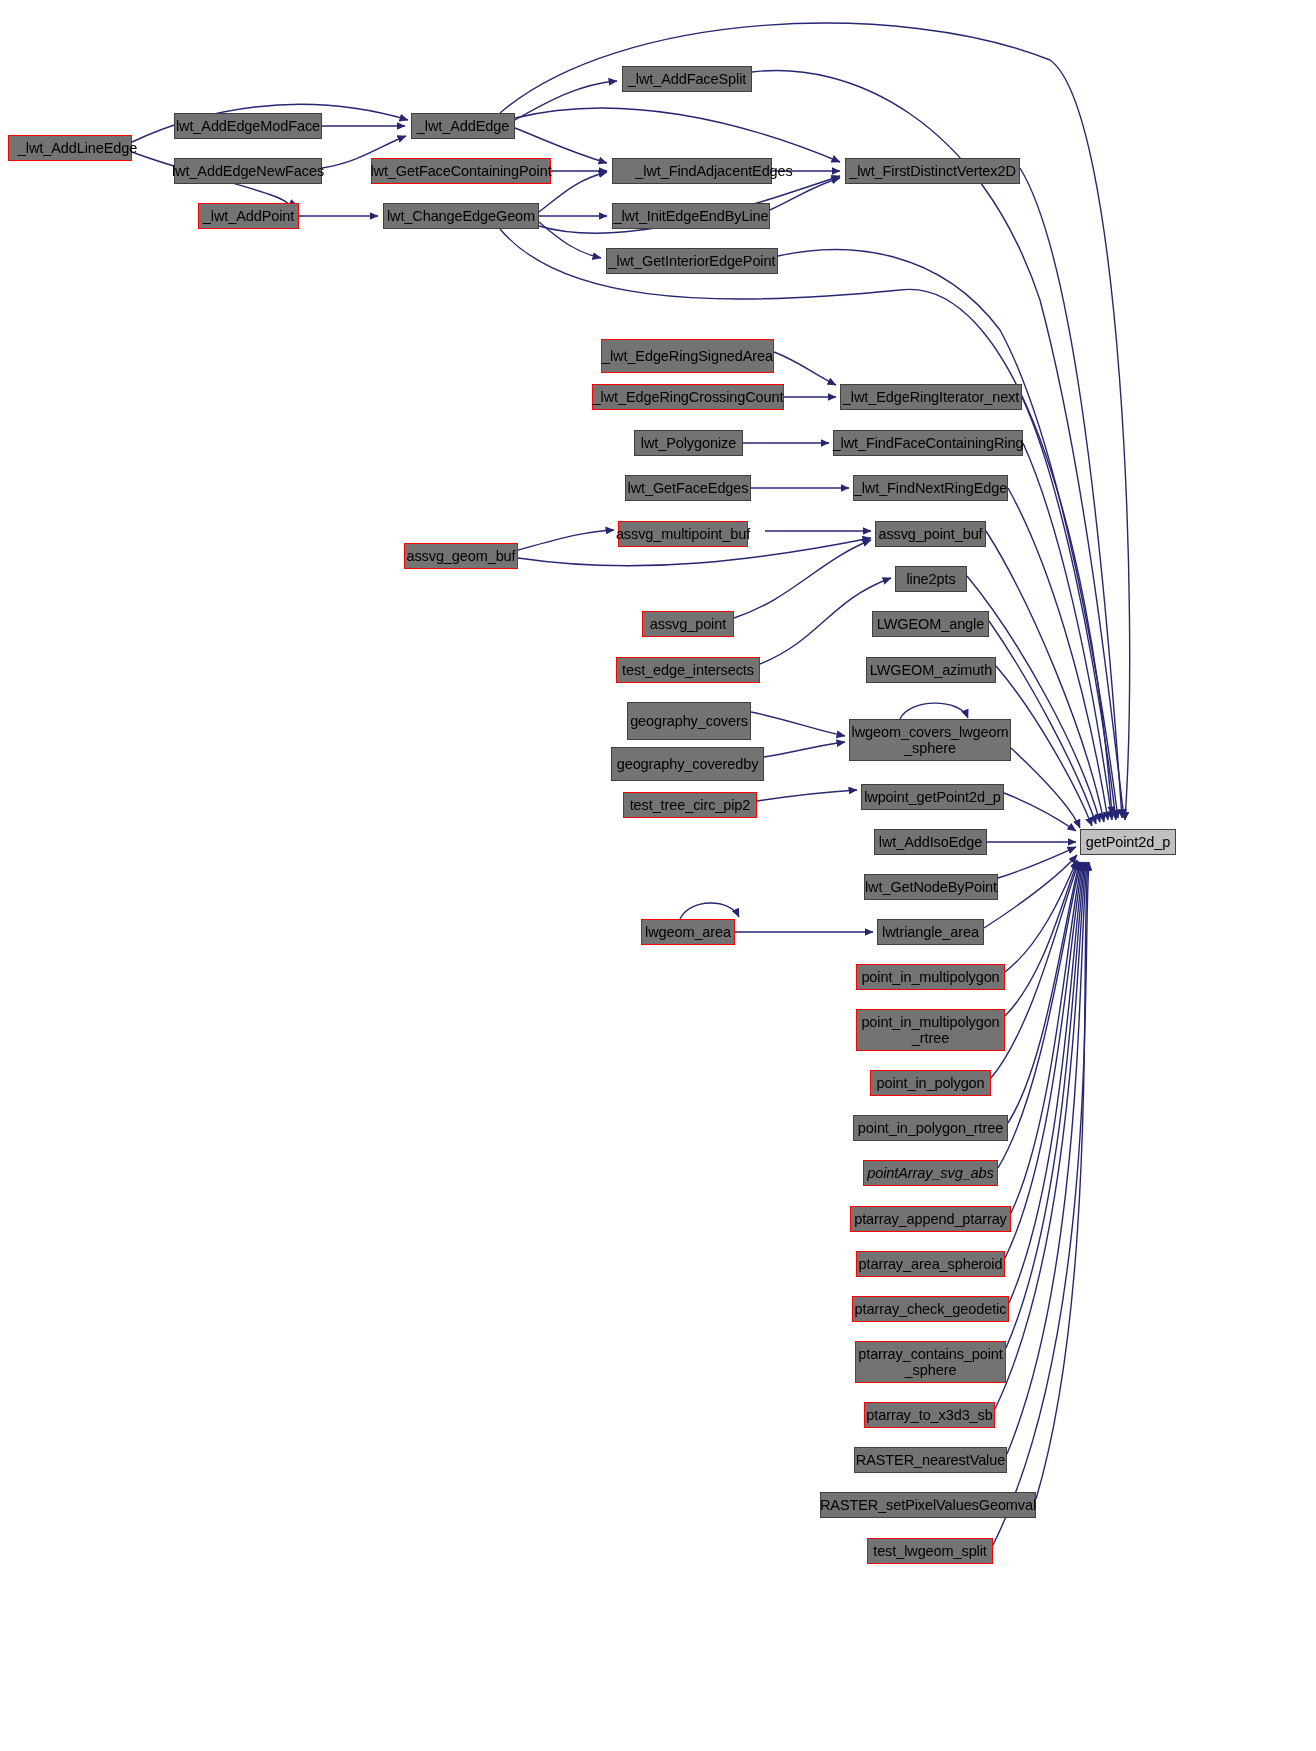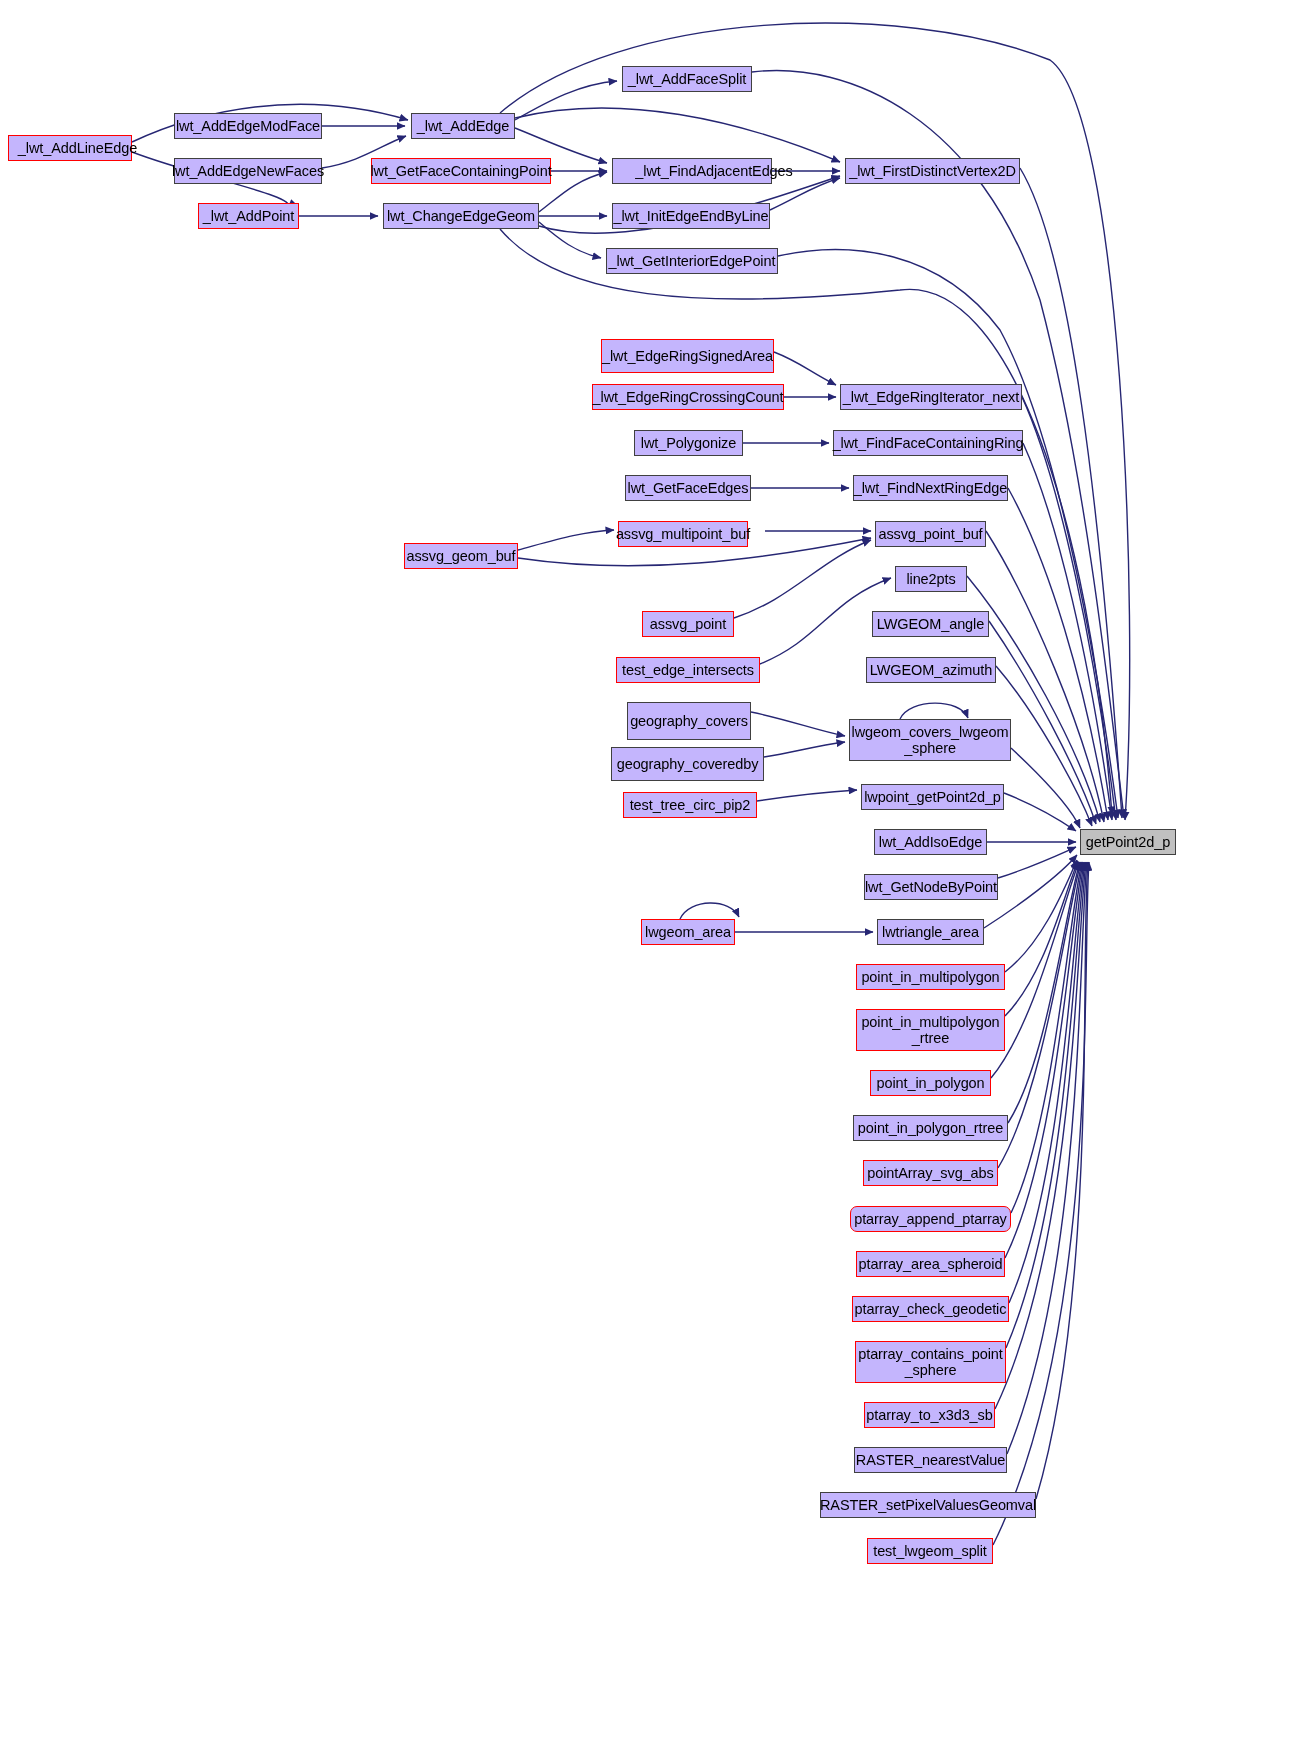--- a/index.html
+++ b/index.html
@@ -23,21 +23,21 @@
     height: 1751px;
     pointer-events: none;
   }
   .node {
     position: absolute;
     box-sizing: border-box;
     display: flex;
     align-items: center;
     justify-content: center;
     text-align: center;
-    background: #c4b5fd;
+    background: #737373;
     border: 1px solid #404040;
     color: #000000;
     font-size: 14.5px;
     line-height: 1.12;
     letter-spacing: -0.1px;
     white-space: pre-line;
     z-index: 5;
   }
   .node.red {
     border-color: #ff0000;
@@ -162,22 +162,22 @@
       <div class="node" style="left: 861px; top: 784px; width: 143px; height: 26px;">lwpoint_getPoint2d_p</div>
       <div class="node" style="left: 874px; top: 829px; width: 113px; height: 26px;">lwt_AddIsoEdge</div>
       <div class="node" style="left: 864px; top: 874px; width: 134px; height: 26px;">lwt_GetNodeByPoint</div>
       <div class="node red" style="left: 641px; top: 919px; width: 94px; height: 26px;">lwgeom_area</div>
       <div class="node" style="left: 877px; top: 919px; width: 107px; height: 26px;">lwtriangle_area</div>
       <div class="node red" style="left: 856px; top: 964px; width: 149px; height: 26px;">point_in_multipolygon</div>
       <div class="node red" style="left: 856px; top: 1009px; width: 149px; height: 42px;">point_in_multipolygon
 _rtree</div>
       <div class="node red" style="left: 870px; top: 1070px; width: 121px; height: 26px;">point_in_polygon</div>
       <div class="node" style="left: 853px; top: 1115px; width: 155px; height: 26px;">point_in_polygon_rtree</div>
-      <div class="node red" style="left: 863px; top: 1160px; width: 135px; height: 26px;">pointArray_svg_abs</div>
-      <div class="node red" style="left: 850px; top: 1206px; width: 161px; height: 26px; border-radius: 7px;">ptarray_append_ptarray</div>
+      <div class="node red" style="left: 863px; top: 1160px; width: 135px; height: 26px; font-style: italic;">pointArray_svg_abs</div>
+      <div class="node red" style="left: 850px; top: 1206px; width: 161px; height: 26px;">ptarray_append_ptarray</div>
       <div class="node red" style="left: 856px; top: 1251px; width: 149px; height: 26px;">ptarray_area_spheroid</div>
       <div class="node red" style="left: 852px; top: 1296px; width: 157px; height: 26px;">ptarray_check_geodetic</div>
       <div class="node red" style="left: 855px; top: 1341px; width: 151px; height: 42px;">ptarray_contains_point
 _sphere</div>
       <div class="node red" style="left: 864px; top: 1402px; width: 131px; height: 26px;">ptarray_to_x3d3_sb</div>
       <div class="node" style="left: 854px; top: 1447px; width: 153px; height: 26px;">RASTER_nearestValue</div>
       <div class="node" style="left: 820px; top: 1492px; width: 216px; height: 26px;">RASTER_setPixelValuesGeomval</div>
       <div class="node red" style="left: 867px; top: 1538px; width: 126px; height: 26px;">test_lwgeom_split</div>
       <div class="node target" style="left: 1080px; top: 829px; width: 96px; height: 26px;">getPoint2d_p</div>
     </div>

